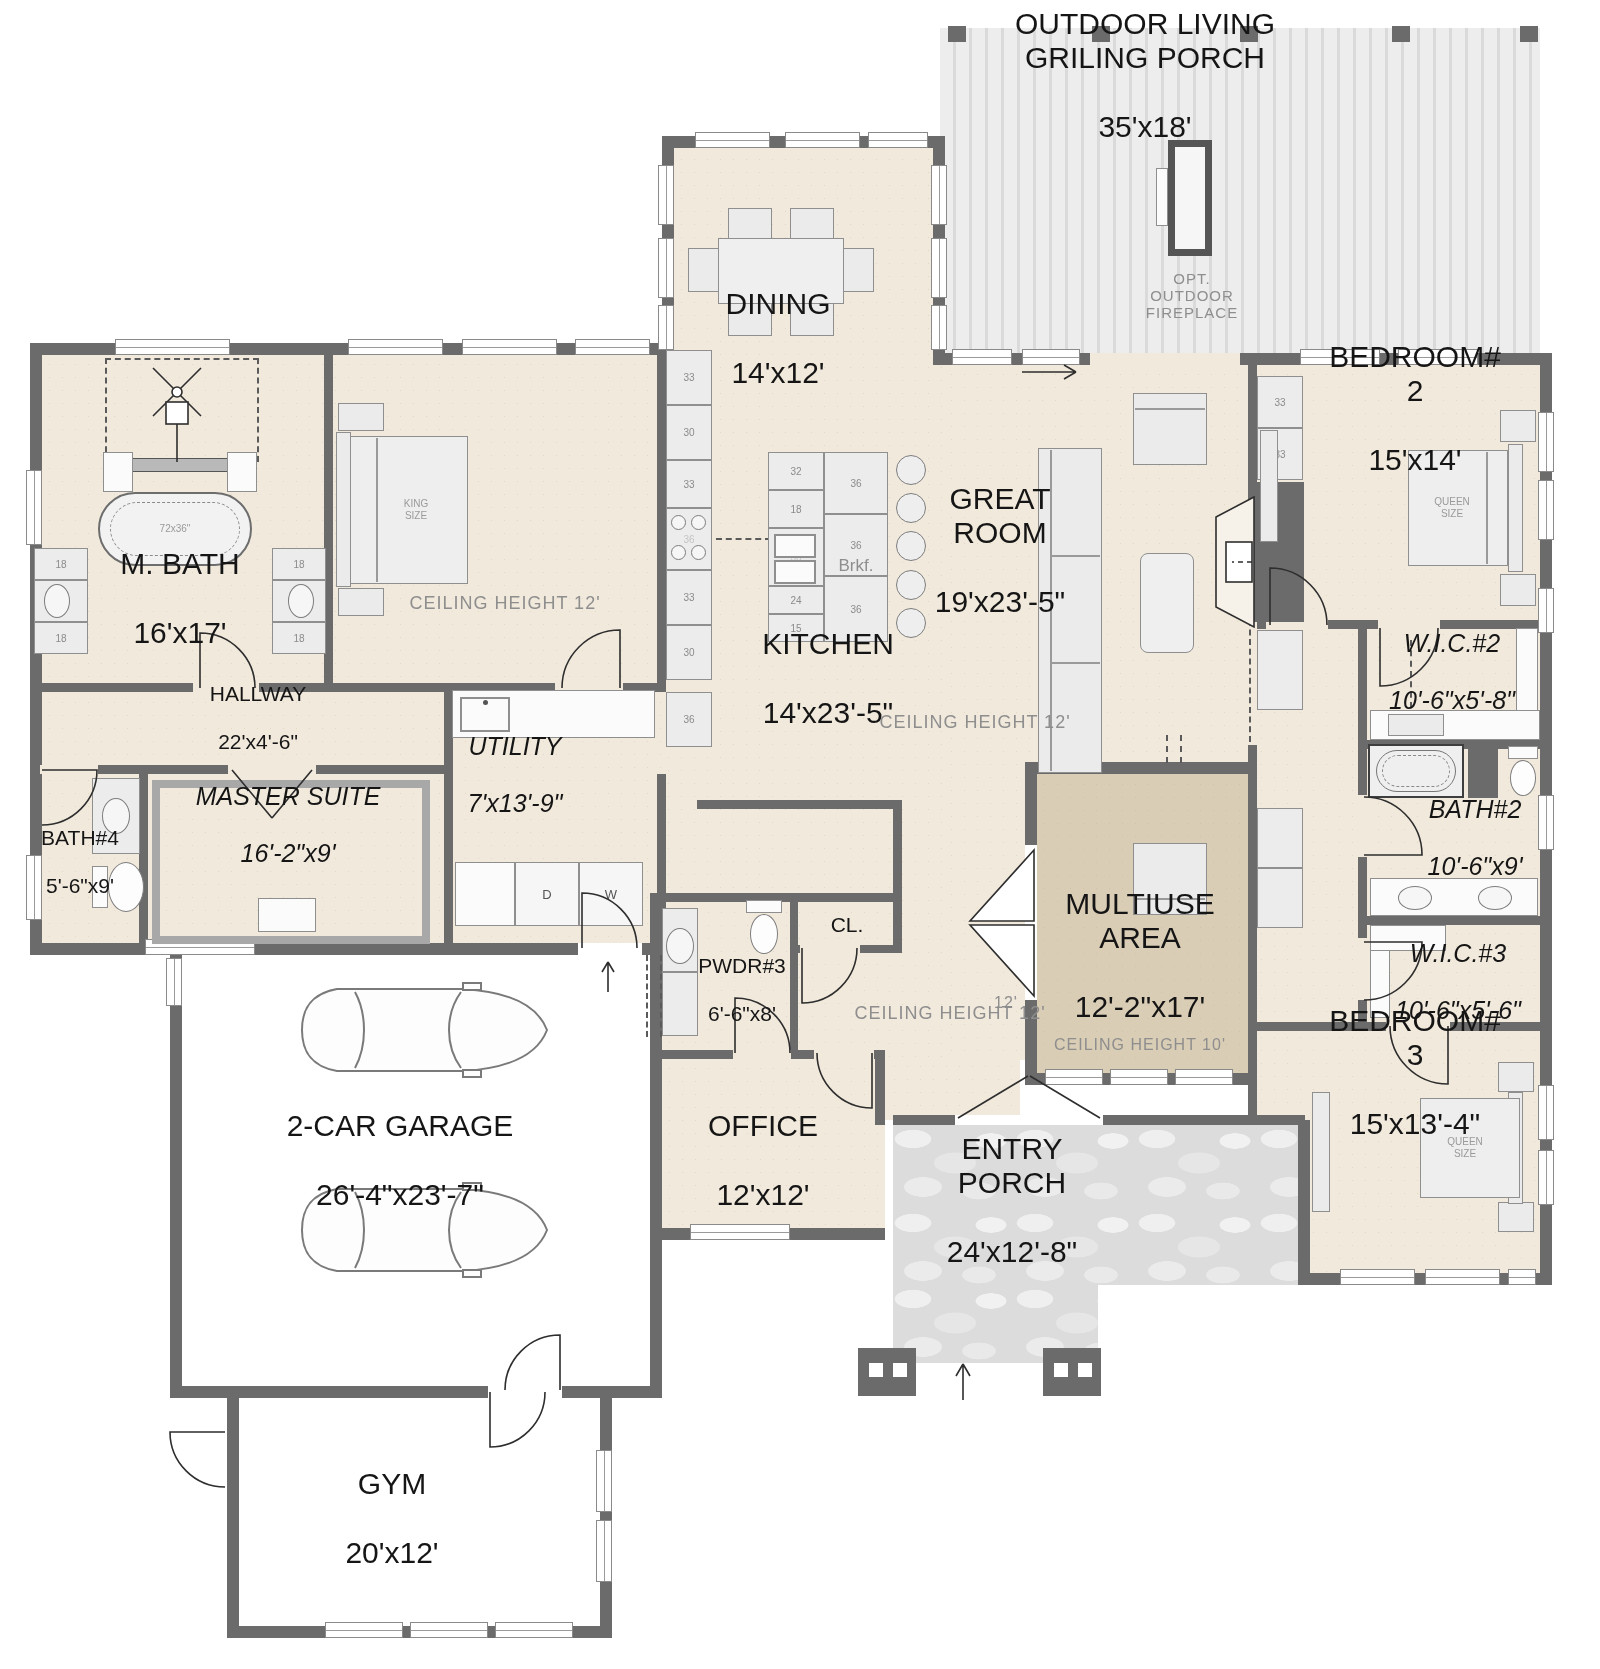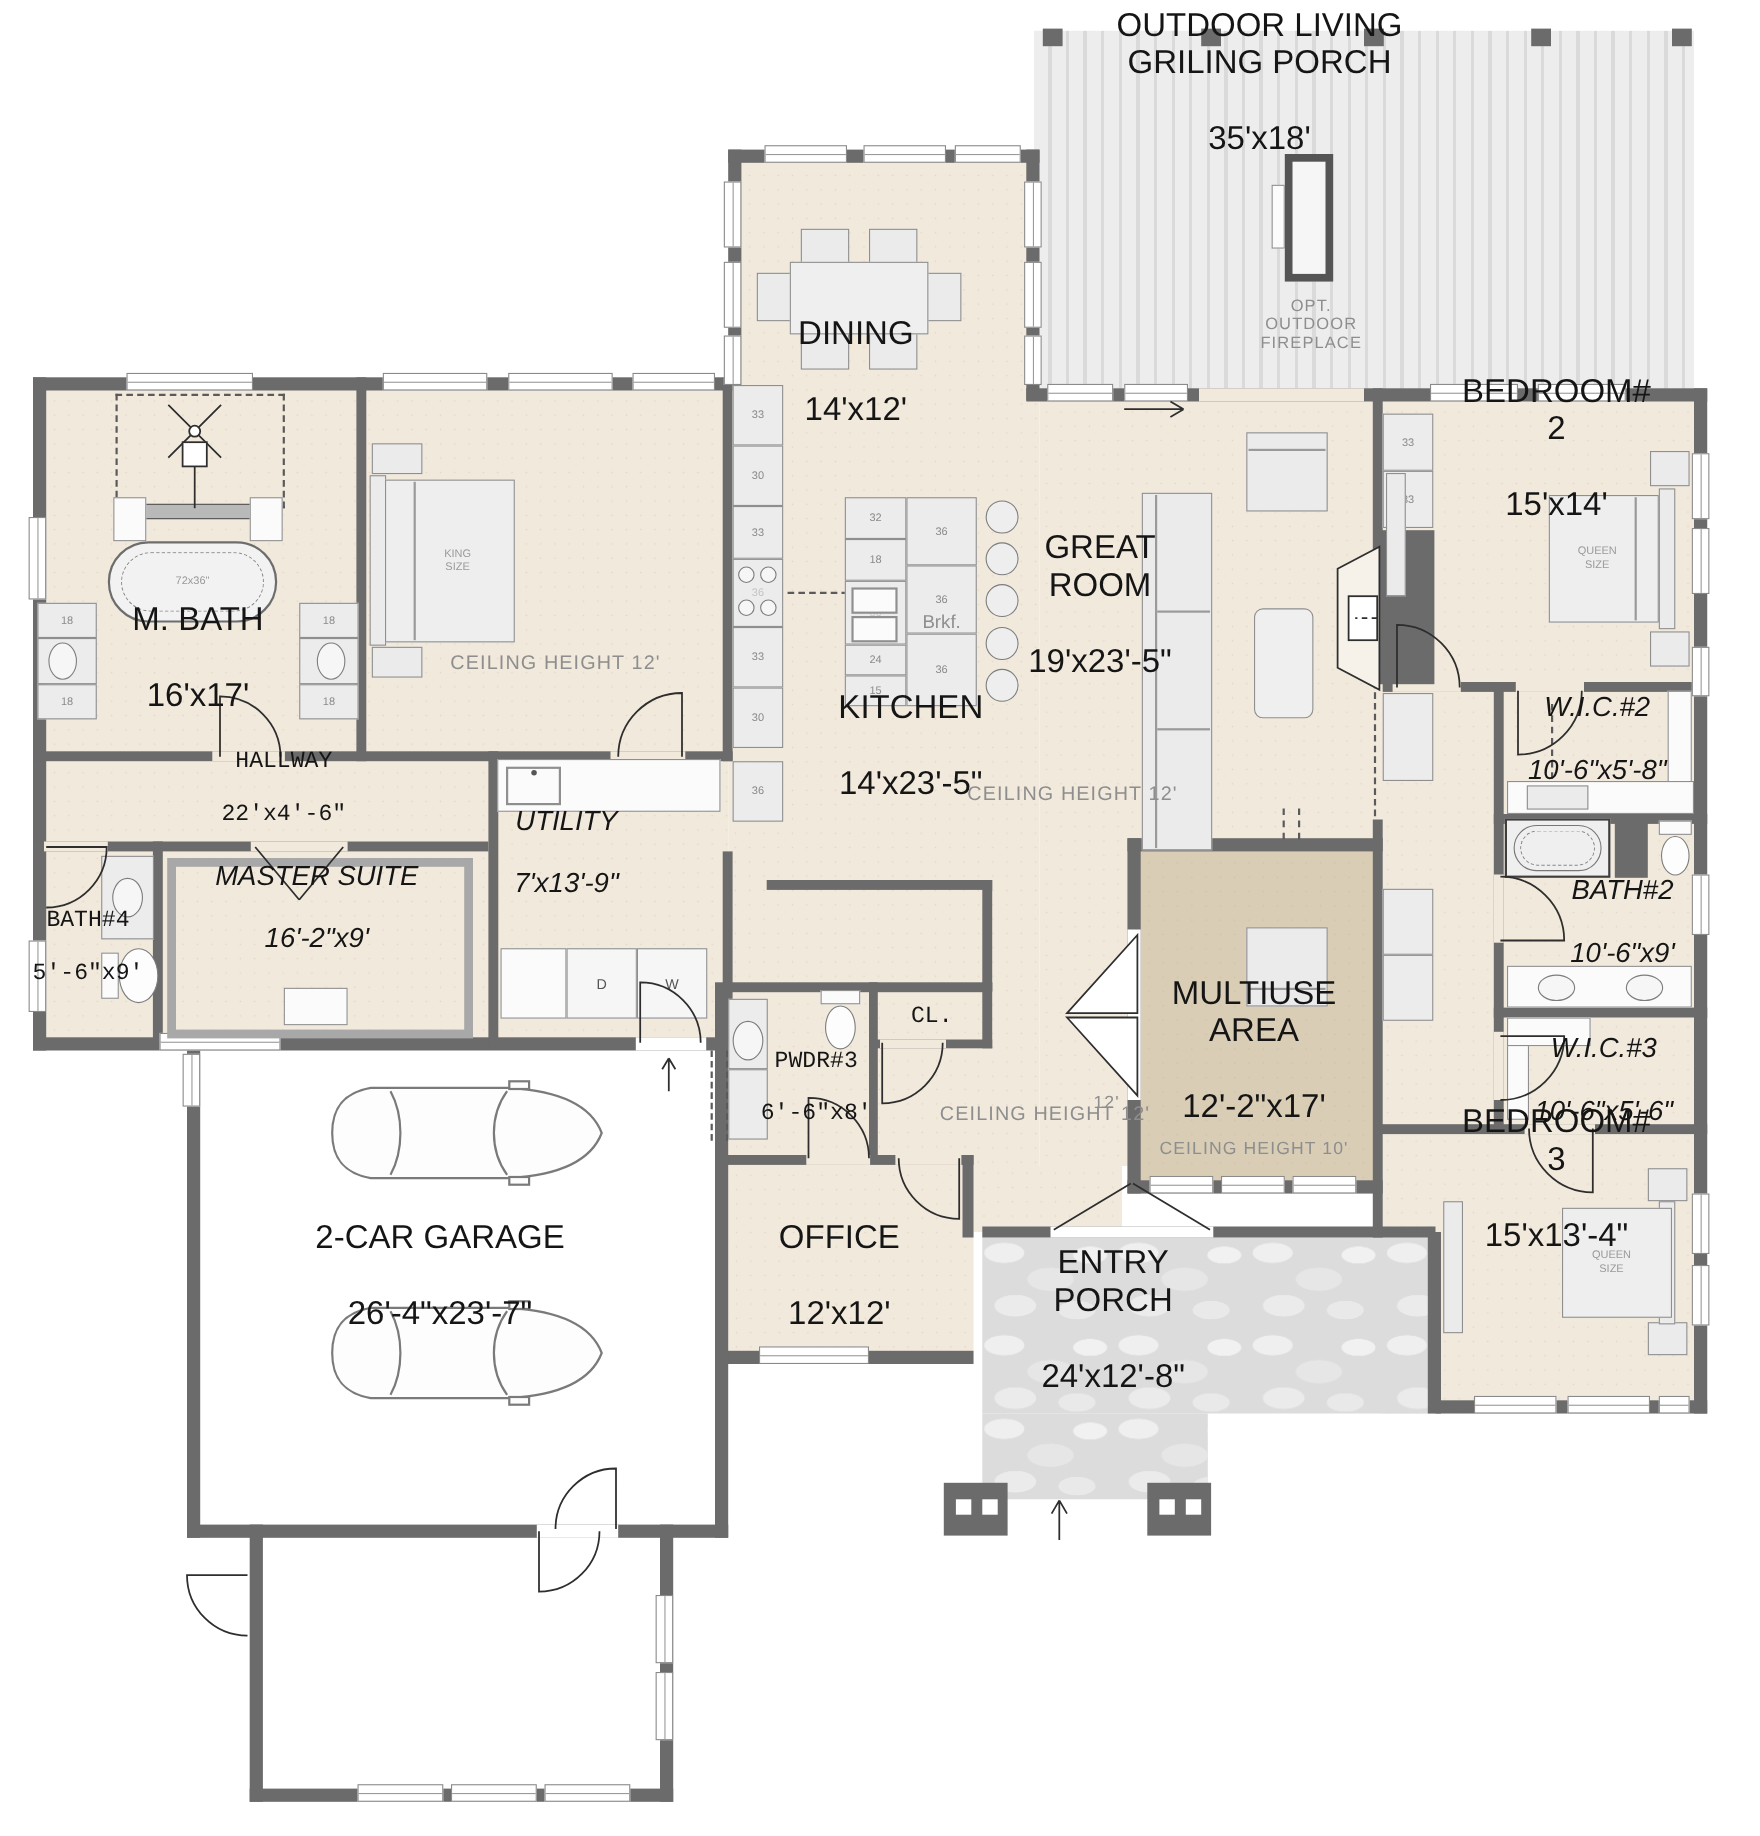--- a/index.html
+++ b/index.html
@@ -32,21 +32,21 @@
   .fxw{position:absolute;background:#fbfbfb;border:1.5px solid #8f8f8f;box-sizing:border-box;}
   .cab{position:absolute;background:#ececec;border:1px solid #8f8f8f;box-sizing:border-box;
        display:flex;align-items:center;justify-content:center;font-size:10px;color:#8b8b8b;}
   .dark{position:absolute;background:#6b6b6b;}
   .dash{position:absolute;border-left:2px dashed #5a5a5a;}
   .dashh{position:absolute;border-top:2px dashed #5a5a5a;}
   .lbl{position:absolute;transform:translate(-50%,-50%);text-align:center;color:#151515;
        white-space:pre-line;line-height:1.15;}
   .f30{font-size:30px;}
   .f26{font-size:25px;font-style:italic;}
-  .f22{font-size:21px;font-family:Liberation Mono, monospace;}
+  .f22{font-size:21px;}
   .ceil{position:absolute;transform:translate(-50%,-50%);color:#8e8e8e;font-size:18px;
         letter-spacing:1px;white-space:pre-line;text-align:center;}
   .tiny{position:absolute;transform:translate(-50%,-50%);color:#9a9a9a;font-size:10px;
         text-align:center;white-space:pre-line;line-height:1.2;}
   .brkf{position:absolute;transform:translate(-50%,-50%);color:#8e8e8e;font-size:17px;}
   .stool{position:absolute;width:30px;height:30px;border:1.5px solid #7d7d7d;border-radius:50%;
          background:#eeeeee;box-sizing:border-box;}
   .oval{position:absolute;border:1.5px solid #7d7d7d;border-radius:50%;background:#f6f6f6;box-sizing:border-box;}
   svg.overlay{position:absolute;left:0;top:0;pointer-events:none;}
 </style>
@@ -491,14 +491,18 @@
     <div>ENTRY
 PORCH</div>
     <div>24'x12'-8"</div>
   </div>
 
   <div class="lbl f30" style="left:400px;top:1160px;">
     <div>2-CAR GARAGE</div>
     <div>26'-4"x23'-7"</div>
   </div>
 
+  <div class="lbl f30" style="left:392px;top:1518px;">
+    <div>GYM</div>
+    <div>20'x12'</div>
+  </div>
 
 </div>
 
 </body></html>

